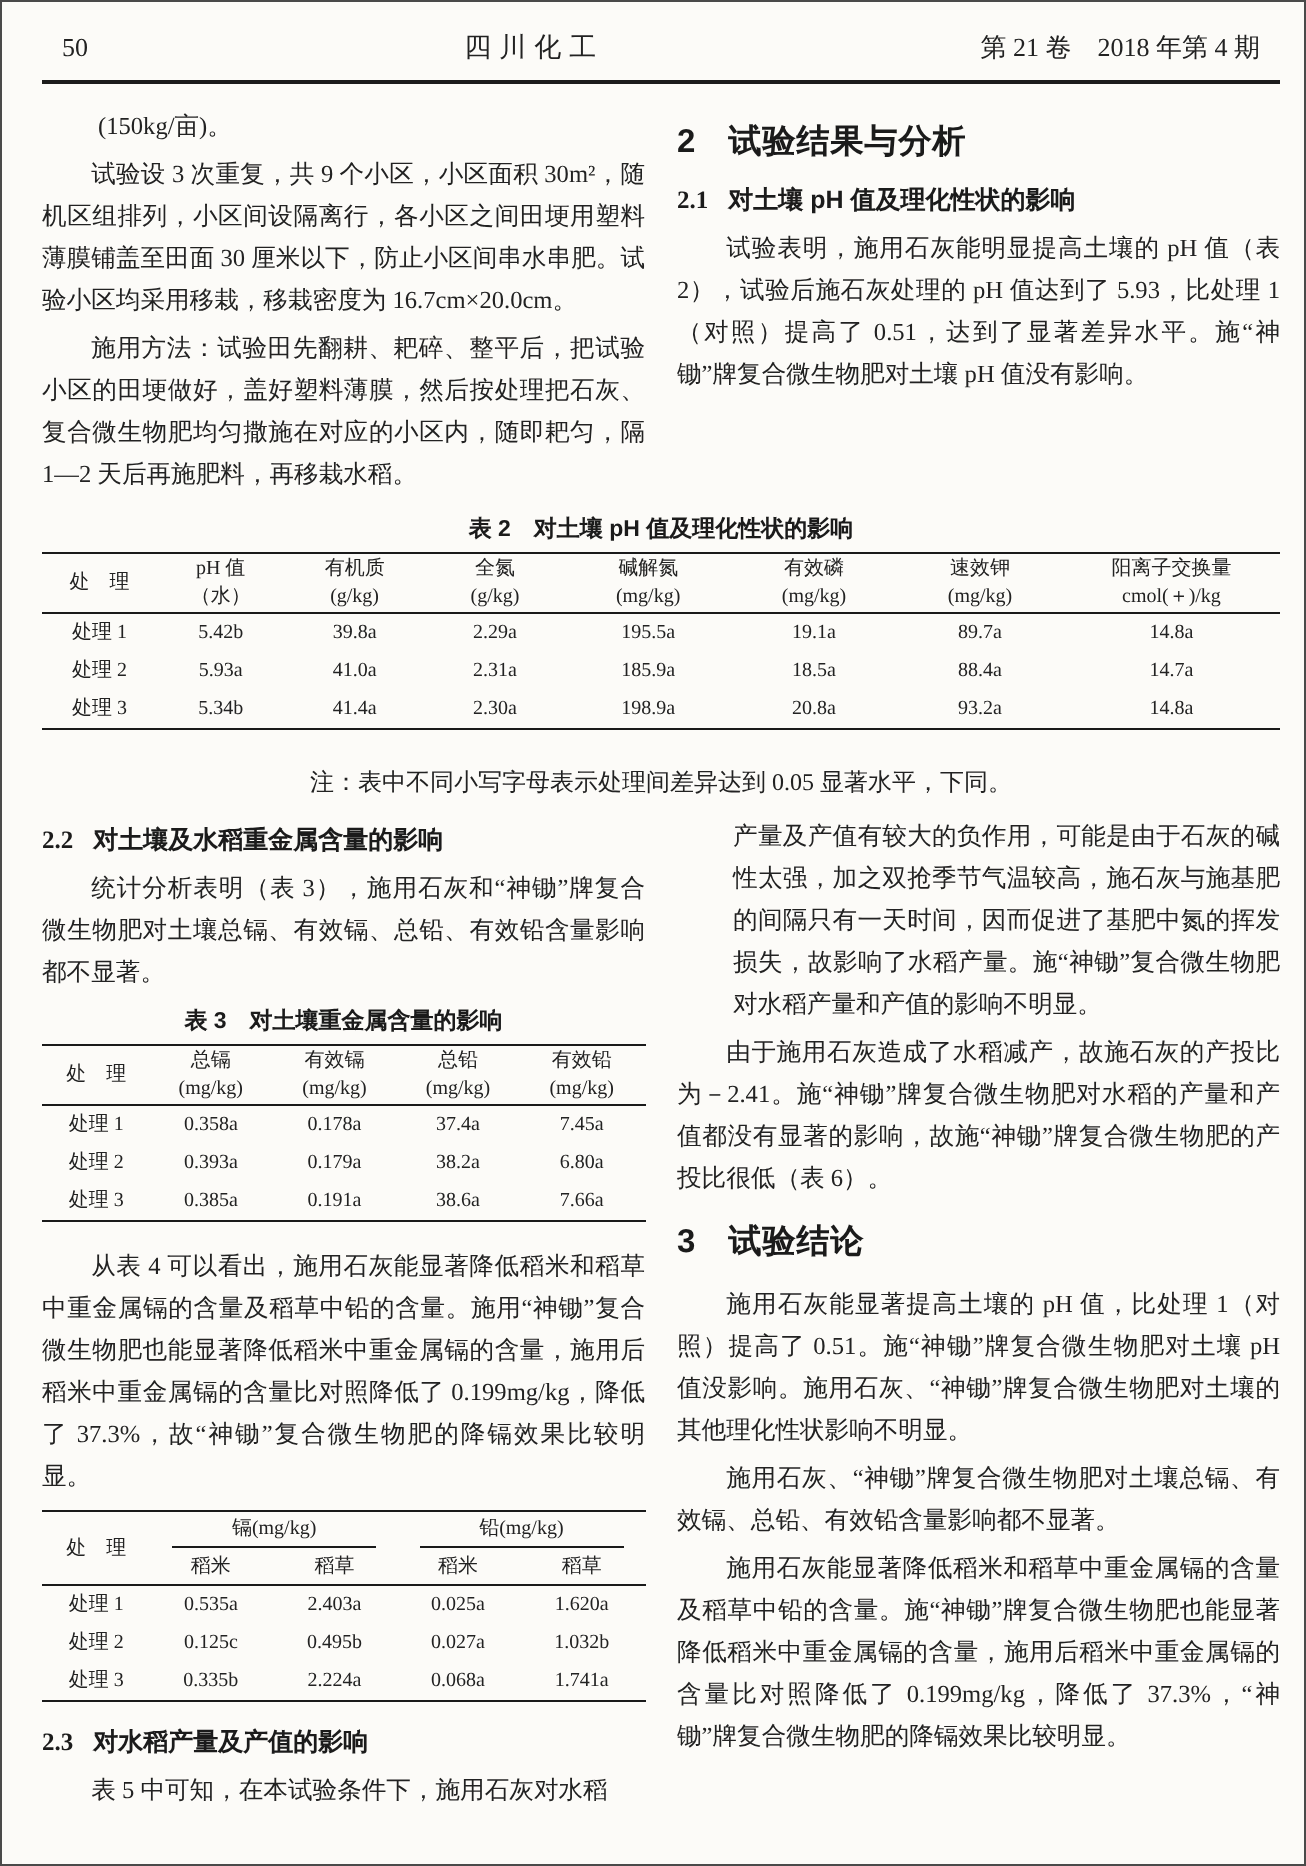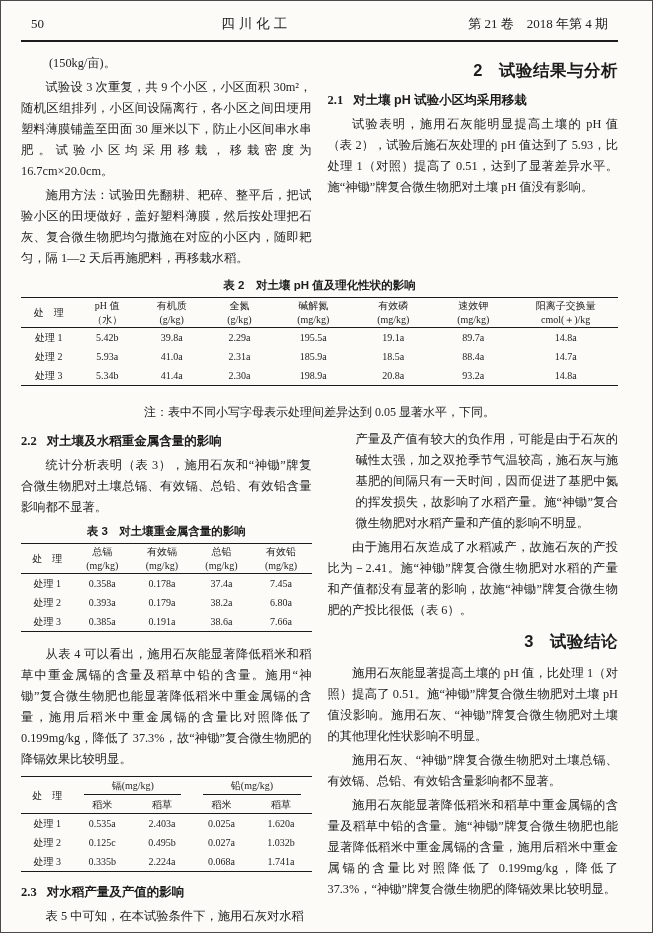--- a/index.html
+++ b/index.html
@@ -2,21 +2,21 @@
 <html><head>
 <meta charset="utf-8">
 <style>
   html,body{margin:0;padding:0;background:#e8e6e2;}
   .page{
     position:relative;
     width:653px;height:933px;
     box-sizing:border-box;
     background:#fcfbf8;
     border:1px solid #4a4a4a;
-    padding:10px 34px 8px 20px;
+    padding:10px 12px 8px 20px;
     overflow:hidden;
     font-family:"Liberation Serif","DejaVu Serif",serif;
     color:#222;
   }
   
   .runhead{
     display:flex;justify-content:space-between;align-items:baseline;
     font-size:13px;padding:4px 10px 7px 10px;
     border-bottom:2px solid #1c1c1c;
   }
@@ -27,21 +27,21 @@
   
   .para{
     font-size:12.3px;line-height:21px;text-align:justify;
     text-indent:2em;margin:3px 0;
   }
   .para.noindent{text-indent:0;margin-left:28px;}
   
   .h-major{
     font-family:"Liberation Sans","DejaVu Sans",sans-serif;
     font-weight:bold;font-size:16.5px;color:#1b1b1b;
-    margin:10px 0 10px 0;letter-spacing:0.5px;text-align:right;
+    margin:10px 0 10px 0;letter-spacing:0.5px;
   }
   .h-major .num{margin-right:16px;}
   .h-minor{
     font-family:"Liberation Sans","DejaVu Sans",sans-serif;
     font-weight:bold;font-size:12.5px;color:#1b1b1b;
     margin:7px 0 5px 0;
   }
   .h-minor .num{margin-right:10px;font-family:"Liberation Serif",serif;}
   
   .tbl-block{margin:6px 0 8px 0;}
@@ -86,21 +86,21 @@
     <div class="col">
       <p class="para noindent">(150kg/亩)。</p>
       <p class="para">试验设 3 次重复，共 9 个小区，小区面积 30m²，随机区组排列，小区间设隔离行，各小区之间田埂用塑料薄膜铺盖至田面 30 厘米以下，防止小区间串水串肥。试验小区均采用移栽，移栽密度为 16.7cm×20.0cm。</p>
       <p class="para">施用方法：试验田先翻耕、耙碎、整平后，把试验小区的田埂做好，盖好塑料薄膜，然后按处理把石灰、复合微生物肥均匀撒施在对应的小区内，随即耙匀，隔 1—2 天后再施肥料，再移栽水稻。</p>
     </div>
     <div class="col">
       <div class="h-major">
         <span class="num">2</span><span>试验结果与分析</span>
       </div>
       <div class="h-minor">
-        <span class="num">2.1</span><span>对土壤 pH 试验小区均采用移栽</span>
+        <span class="num">2.1</span><span>对土壤 pH 值及理化性状的影响</span>
       </div>
       <p class="para">试验表明，施用石灰能明显提高土壤的 pH 值（表 2），试验后施石灰处理的 pH 值达到了 5.93，比处理 1（对照）提高了 0.51，达到了显著差异水平。施“神锄”牌复合微生物肥对土壤 pH 值没有影响。</p>
     </div>
   </div>
 
   <div class="tbl-block fullwide">
     <div class="tbl-title">表 2　对土壤 pH 值及理化性状的影响</div>
     <table class="tbl">
       <thead>
         <tr>

